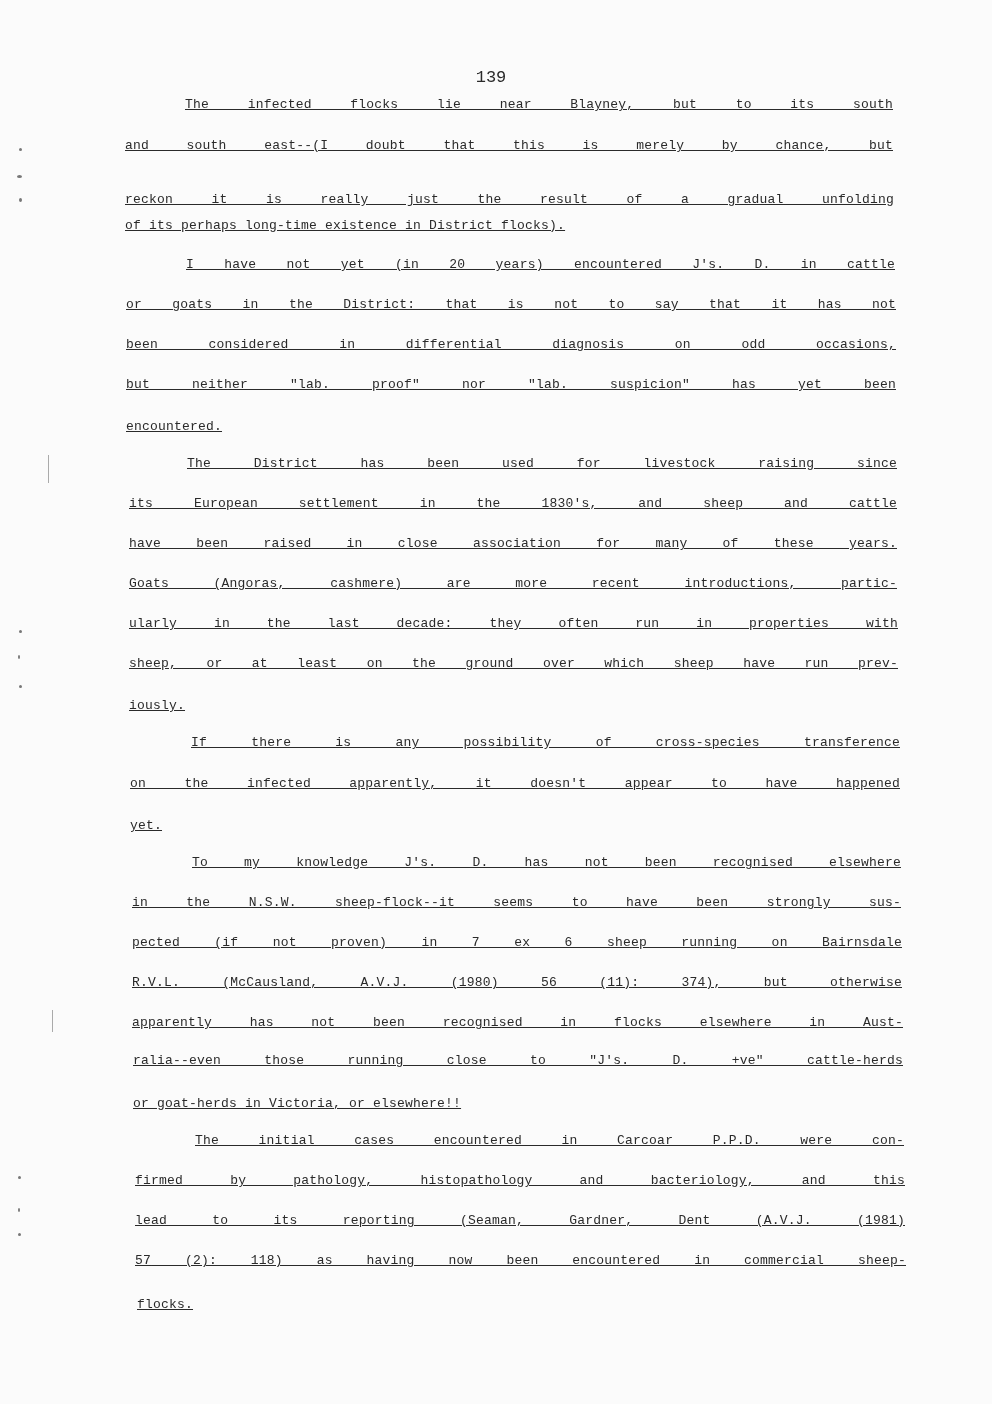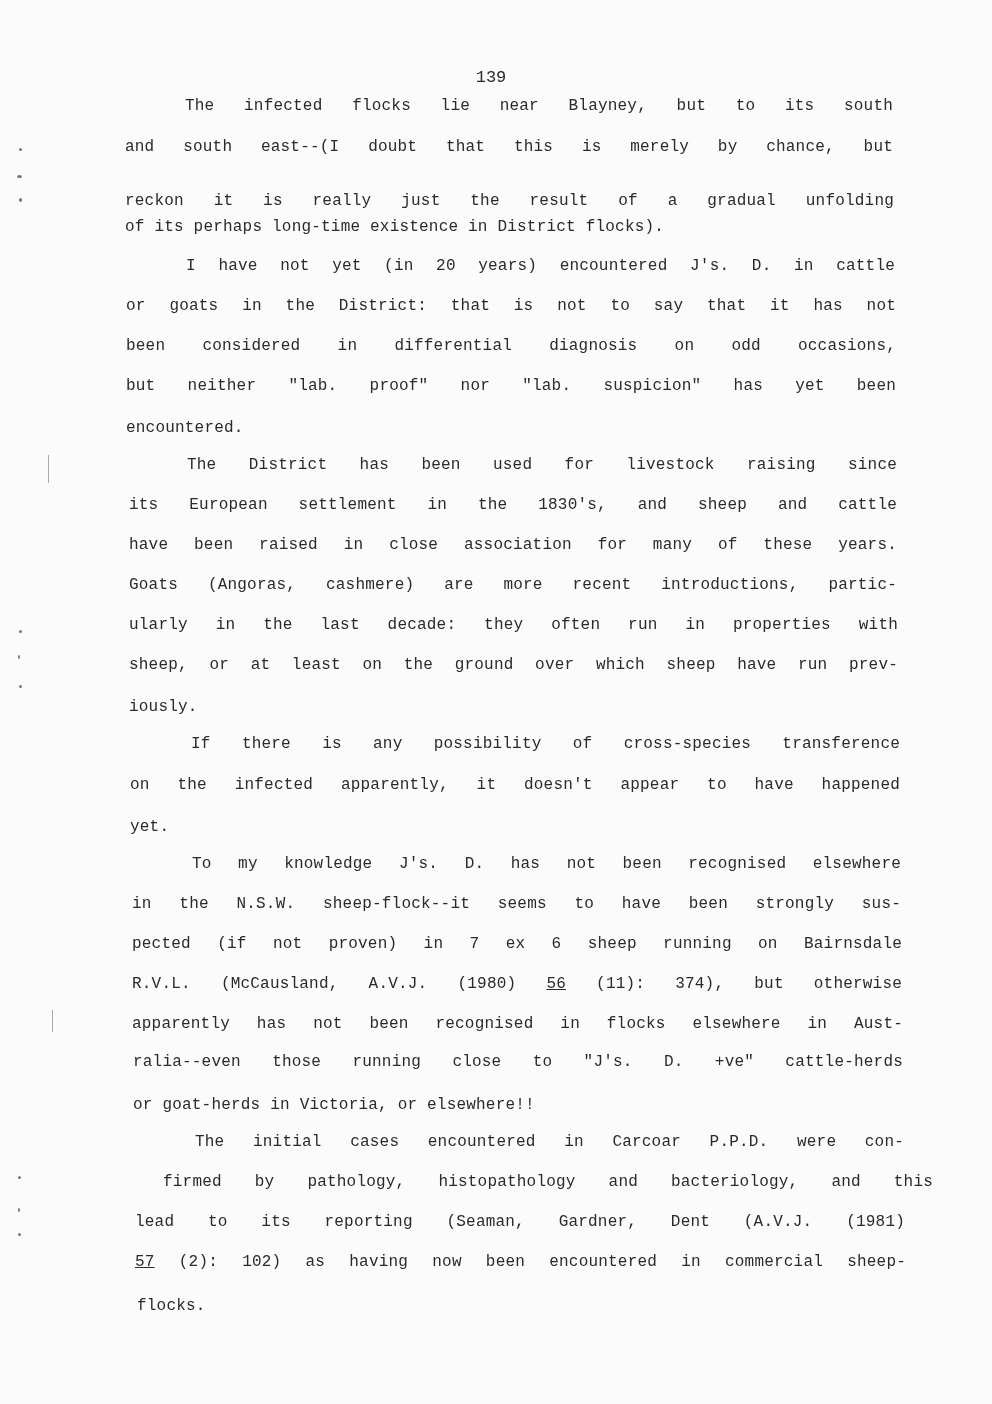--- a/index.html
+++ b/index.html
@@ -18,23 +18,24 @@
       left: 0;
       width: 992px;
       text-align: center;
       font-size: 17px;
       padding-left: 0px;
       box-sizing: border-box;
     }
     .page-number span { position: relative; left: -5px; }
     .line {
       position: absolute;
-      font-size: 16px;
+      font-size: 13px;
       white-space: nowrap;
       letter-spacing: 0.2px;
+      text-decoration: underline;
     }
     .justify {
       text-align: justify;
       text-align-last: justify;
     }
     .u { text-decoration: underline; }
     .speck {
       position: absolute;
       background: #777;
       border-radius: 50%;
@@ -73,23 +74,23 @@
 
   <div class="line justify" style="top:855px;left:192px;width:709px;">To my knowledge J's. D. has not been recognised elsewhere</div>
   <div class="line justify" style="top:895px;left:132px;width:769px;">in the N.S.W. sheep-flock--it seems to have been strongly sus-</div>
   <div class="line justify" style="top:935px;left:132px;width:770px;">pected (if not proven) in 7 ex 6 sheep running on Bairnsdale</div>
   <div class="line justify" style="top:975px;left:132px;width:770px;"><span>R.V.L. (McCausland, A.V.J. (1980) </span><span class="u">56</span><span> (11): 374), but otherwise</span></div>
   <div class="line justify" style="top:1015px;left:132px;width:771px;">apparently has not been recognised in flocks elsewhere in Aust-</div>
   <div class="line justify" style="top:1053px;left:133px;width:770px;">ralia--even those running close to "J's. D. +ve" cattle-herds</div>
   <div class="line" style="top:1096px;left:133px;">or goat-herds in Victoria, or elsewhere!!</div>
 
   <div class="line justify" style="top:1133px;left:195px;width:709px;">The initial cases encountered in Carcoar P.P.D. were con-</div>
-  <div class="line justify" style="top:1173px;left:135px;width:770px;margin-left:28px;">firmed by pathology, histopathology and bacteriology, and this</div>
+  <div class="line justify" style="top:1173px;left:135px;width:770px;">firmed by pathology, histopathology and bacteriology, and this</div>
   <div class="line justify" style="top:1213px;left:135px;width:770px;">lead to its reporting (Seaman, Gardner, Dent (A.V.J. (1981)</div>
-  <div class="line justify" style="top:1253px;left:135px;width:771px;"><span></span><span class="u">57</span><span> (2): 102) as having now been encountered in commercial sheep-</span></div>
+  <div class="line justify" style="top:1253px;left:135px;width:771px;"><span></span><span class="u">57</span><span> (2): 118) as having now been encountered in commercial sheep-</span></div>
   <div class="line" style="top:1297px;left:137px;">flocks.</div>
 
   <div class="speck" style="left:19px;top:148px;width:3px;height:3px;"></div>
   <div class="speck" style="left:17px;top:175px;width:5px;height:3px;"></div>
   <div class="speck" style="left:19px;top:198px;width:3px;height:4px;"></div>
   <div class="speck" style="left:48px;top:455px;width:1px;height:28px;border-radius:0;background:#aaa;"></div>
   <div class="speck" style="left:19px;top:630px;width:3px;height:3px;"></div>
   <div class="speck" style="left:18px;top:655px;width:2px;height:4px;"></div>
   <div class="speck" style="left:19px;top:685px;width:3px;height:3px;"></div>
   <div class="speck" style="left:52px;top:1010px;width:1px;height:22px;border-radius:0;background:#aaa;"></div>

